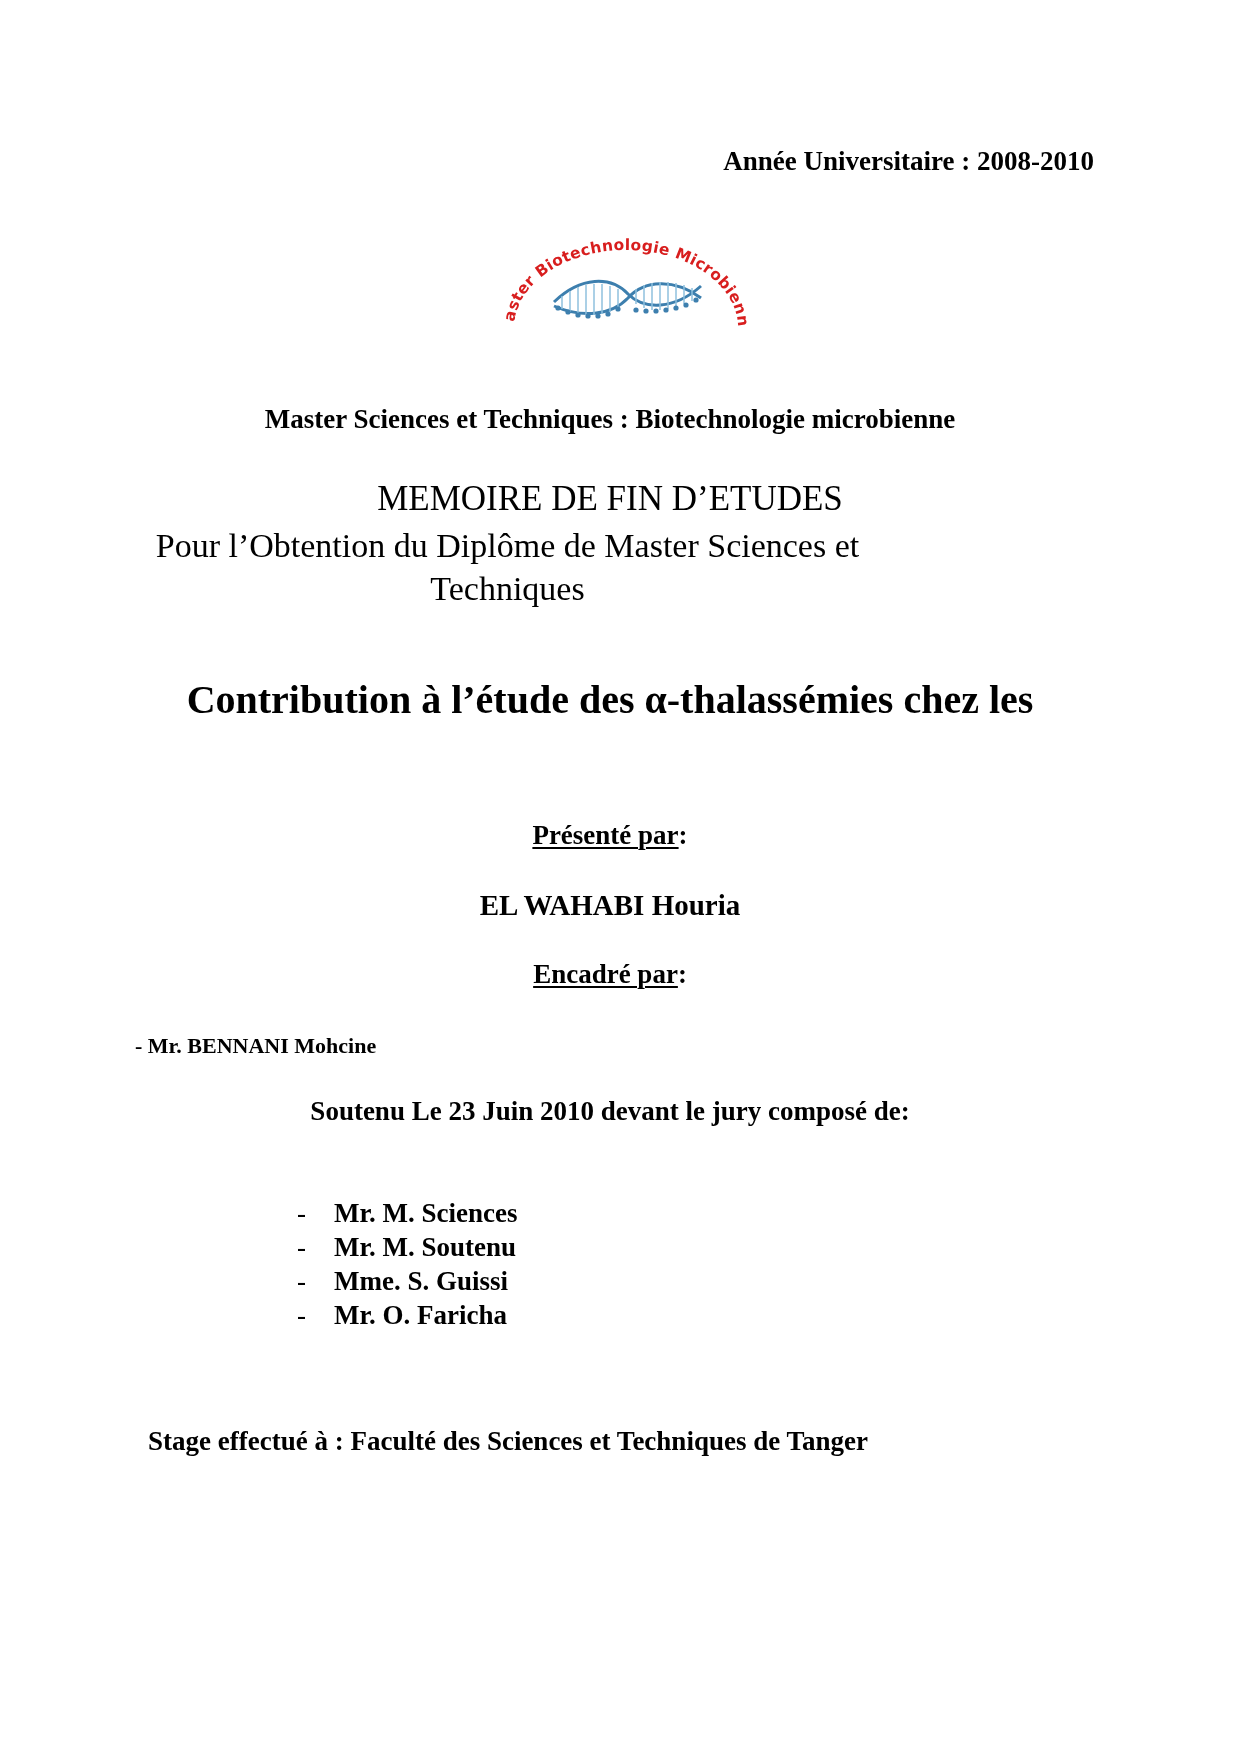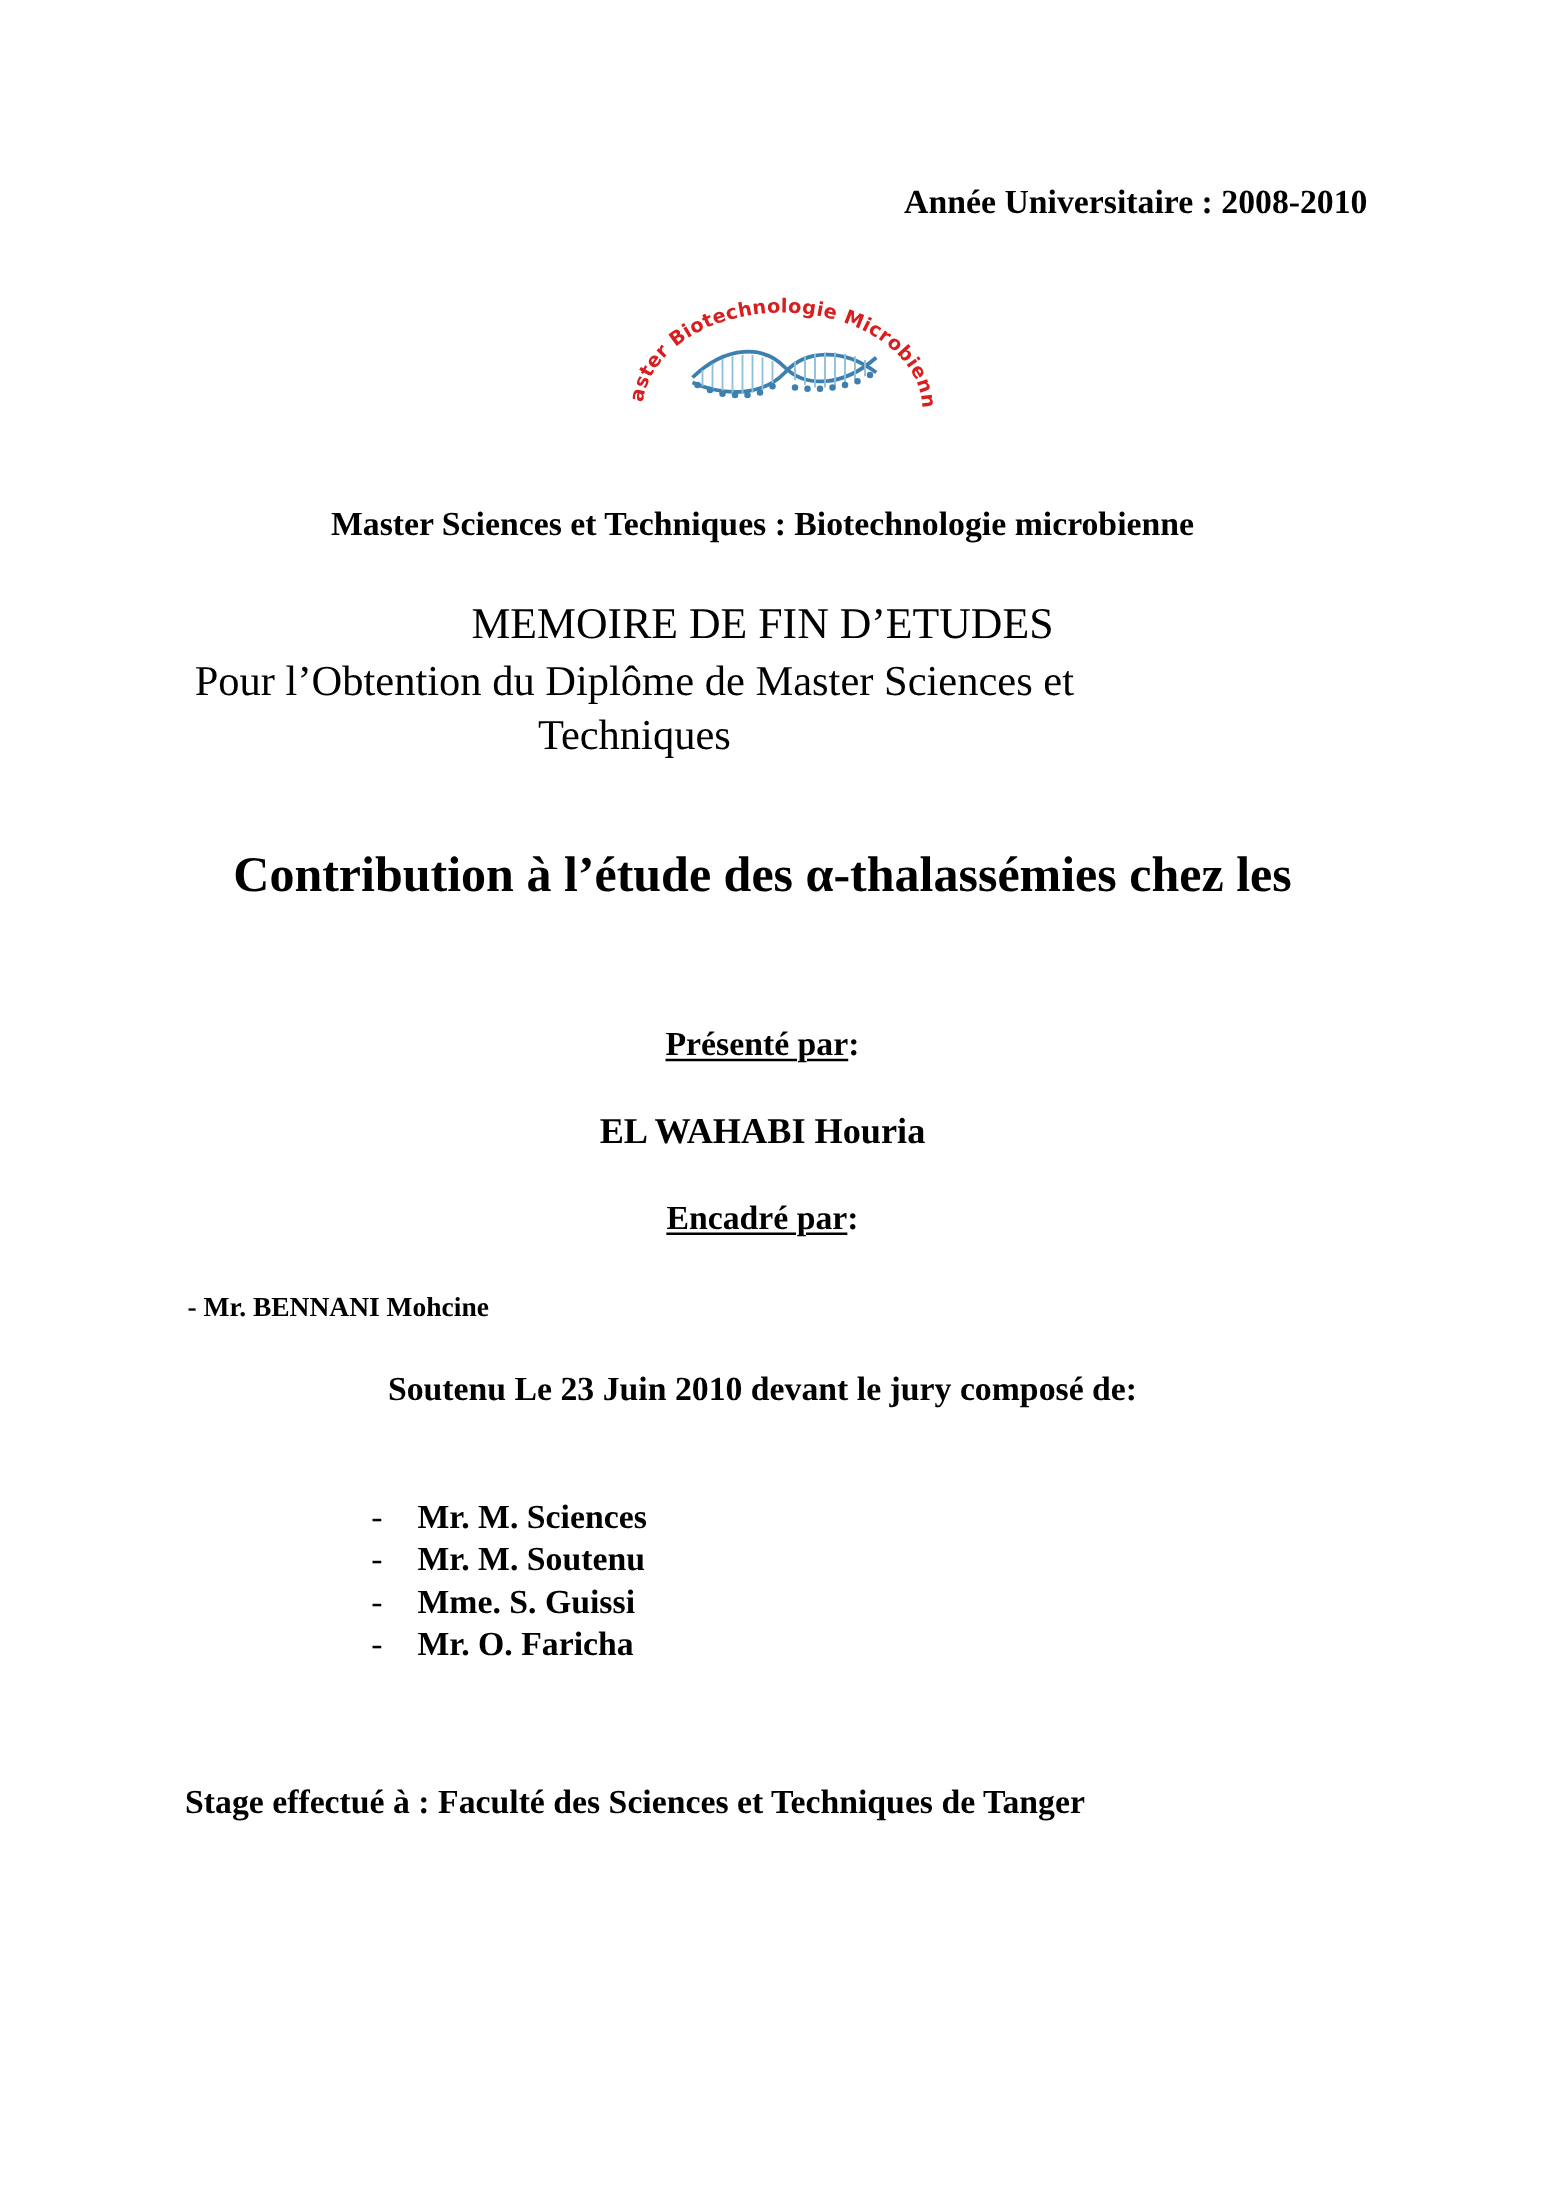--- a/index.html
+++ b/index.html
@@ -16,21 +16,21 @@
   #logo { left: 496px; top: 236px; width: 260px; height: 100px; }
   #master-line { top: 404px; font-size: 27px; }
   #memoire { top: 479px; font-size: 35px; }
   #obtention { top: 524px; font-size: 34px; width: 1015px; }
   #obtention span { display: block; line-height: 43px; }
   #title { top: 676px; font-size: 40px; line-height: 48px; }
   #title span { display: block; }
   #presente { top: 820px; font-size: 27px; }
   #author { top: 889px; font-size: 29px; }
   #encadre { top: 959px; font-size: 27px; }
-  #supervisor { left: 150px; top: 1033px; font-size: 22px; }
+  #supervisor { left: 135px; top: 1033px; font-size: 22px; }
   #soutenu { top: 1096px; font-size: 27px; }
   #jury { left: 297px; top: 1196px; font-size: 27px; line-height: 34px; }
   #jury .row { display: flex; }
   #jury .dash { width: 37px; font-weight: normal; }
   #stage { left: 148px; top: 1426px; font-size: 27px; text-align: center; }
 </style>
 </head>
 <body>
 
 <div id="page">

